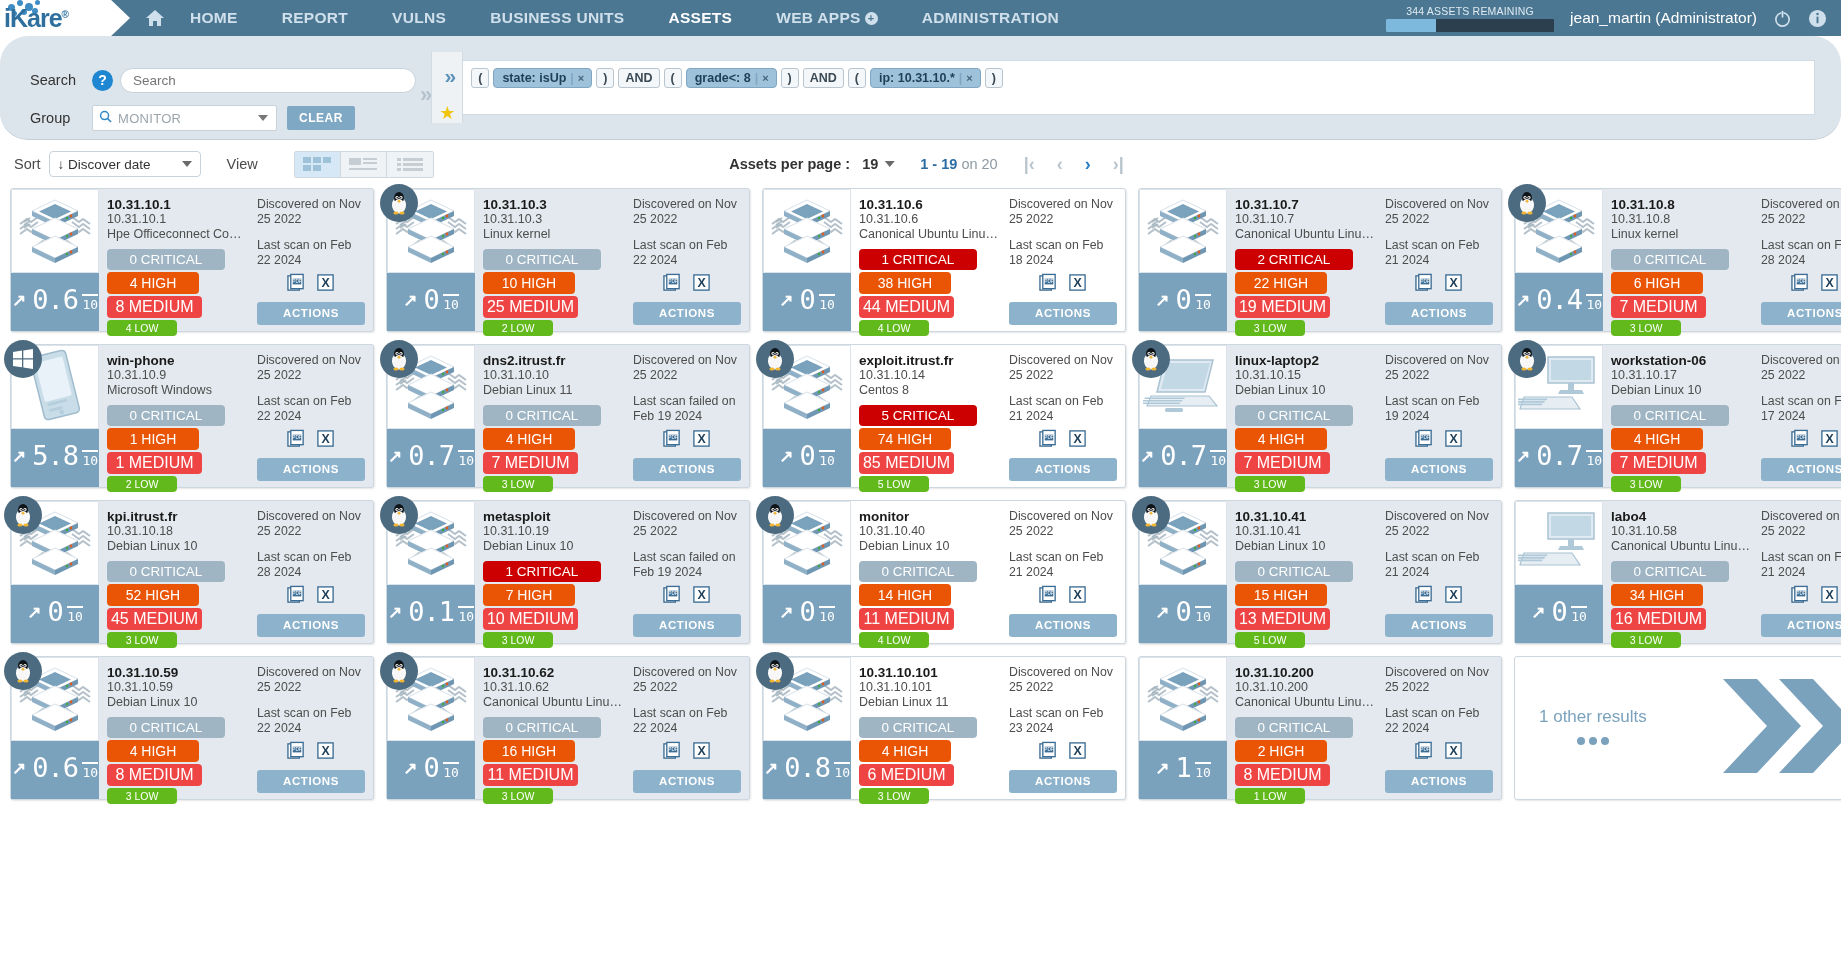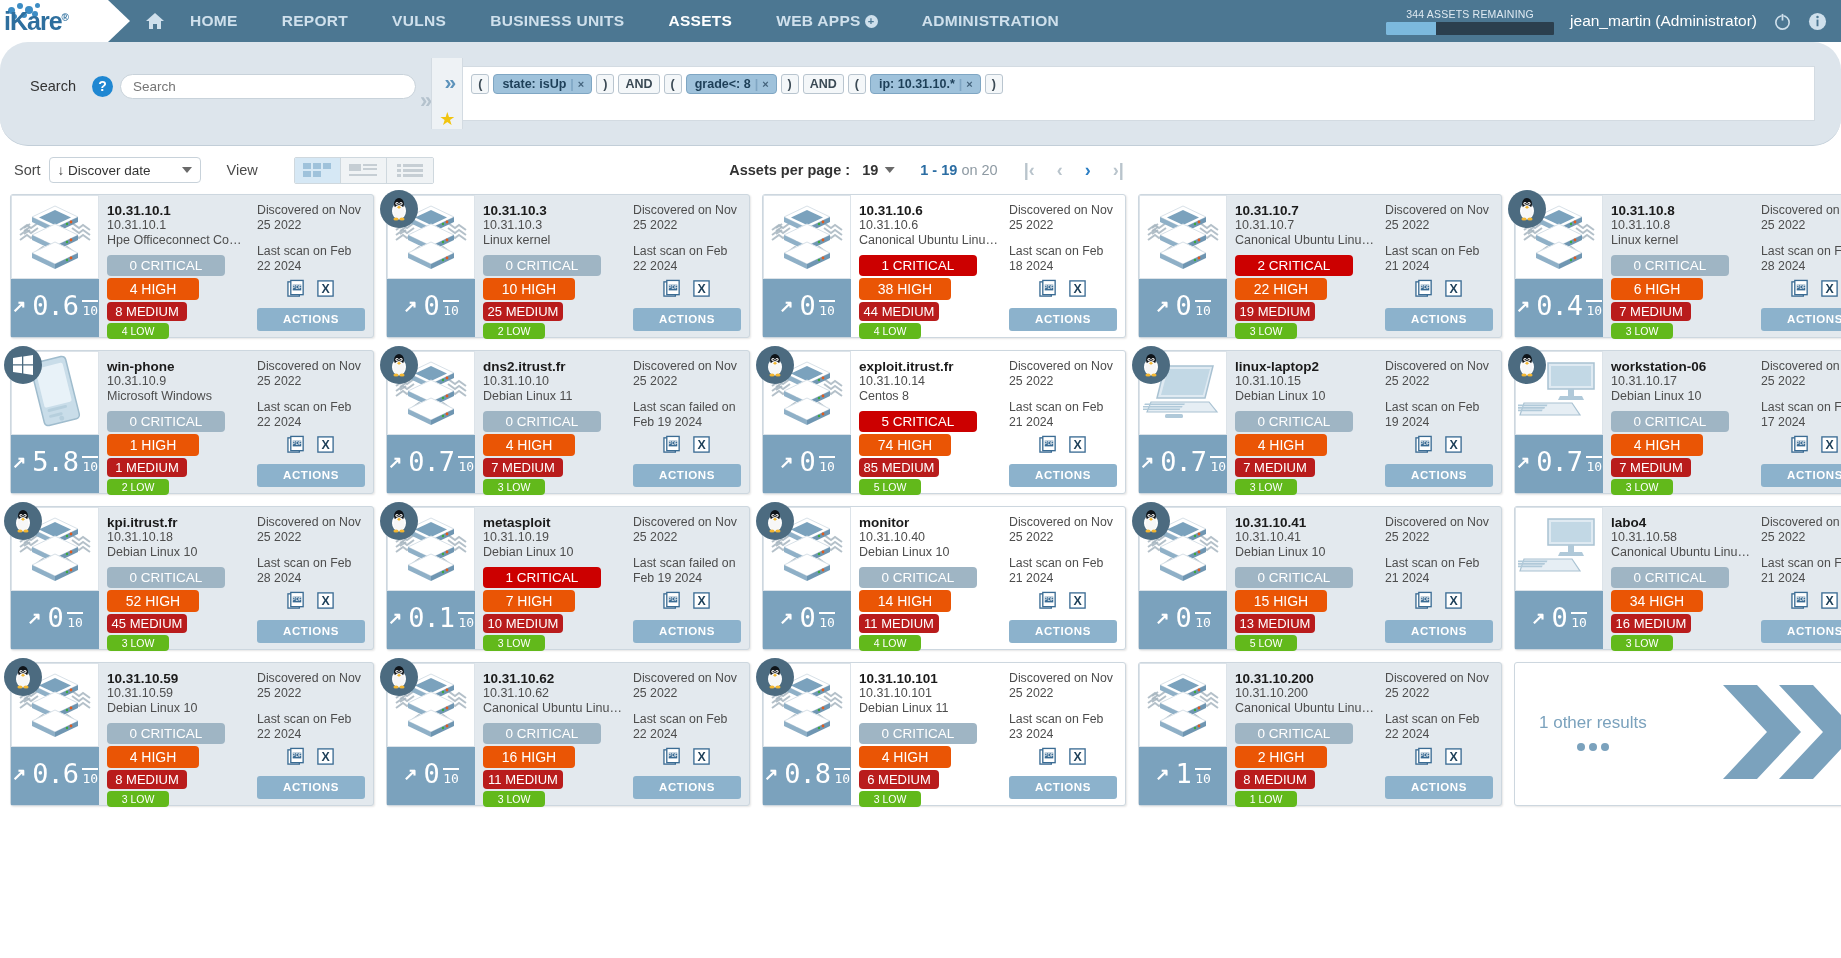--- a/index.html
+++ b/index.html
@@ -8,21 +8,21 @@
     margin: 0; padding: 0;
     width: 1841px; height: 958px;
     background: #ffffff;
     font-family: "Liberation Sans", sans-serif;
     overflow: hidden;
   }
 
   
   .topnav {
     position: relative;
-    height: 42px;
+    height: 36px;
     background: #4c7792;
     display: flex;
     align-items: center;
     overflow: hidden;
   }
   .logo-wrap {
     position: relative;
     width: 108px; height: 42px;
     background: #ffffff;
     display: flex; align-items: center;
@@ -245,22 +245,22 @@
     white-space: nowrap; overflow: hidden; text-overflow: ellipsis; max-width: 142px;
   }
   .sev-list { margin-top: 7px; }
   .sev {
     color: #fff; border-radius: 4px; font-weight: normal;
     display: block; margin-bottom: 2px; text-align: center;
   }
   .sev.critical { background: #9fb5c4; font-size: 13.5px; padding: 3px 0; width: 118px; }
   .sev.critical.hot { background: #cc0000; }
   .sev.high { background: #ea5505; font-size: 14px; padding: 3px 0; width: 92px; }
-  .sev.medium { background: #b91c1c; font-size: 13px; padding: 2px 0; width: 80px; }
-  .sev.low { background: #62b91b; font-size: 10.5px; padding: 2px 0; width: 62px; }
+  .sev.medium { background: #ef4444; font-size: 16px; padding: 2px 0; width: 95px; }
+  .sev.low { background: #62b91b; font-size: 10.5px; padding: 2px 0; width: 70px; }
   .card-right {
     width: 118px; flex-shrink: 0; padding: 8px 8px 6px 2px;
     display: flex; flex-direction: column;
   }
   .meta { font-size: 12.3px; color: #4d4d4d; line-height: 14.5px; }
   .meta.second { margin-top: 12px; }
   .dl-icons { display: flex; gap: 10px; margin-top: auto; justify-content: center; }
   .dl-ic { cursor: pointer; }
   .actions-btn {
     margin-top: 6px; height: 23px; background: #8cb2cc; color: #ffffff;
@@ -336,20 +336,34 @@
     </div>
   </div>
 </div>
 
 <div class="searchbar">
   <div class="search-left">
     <div class="srow">
       <div class="srow-label">Search</div>
       <div class="help-badge">?</div>
       <input class="search-input" type="text" value="" placeholder="Search" style="">
+    </div>
+    <div class="srow">
+      <div class="srow-label">Group</div>
+      <div class="group-select">
+        <span class="mag">
+          <svg width="13" height="13" viewBox="0 0 14 14">
+              <circle cx="6" cy="6" r="4.3" fill="none" stroke="#2f89c9" stroke-width="1.6"></circle>
+              <line x1="9.3" y1="9.3" x2="13" y2="13" stroke="#2f89c9" stroke-width="1.6"></line>
+            </svg>
+        </span>
+        <span class="group-value">MONITOR</span>
+        <span class="caret"></span>
+      </div>
+      <div class="clear-btn">CLEAR</div>
     </div>
   </div>
 
   <div class="chev-sep">»</div>
 
   <div class="fav-col">
     <div class="dblchev">»</div>
     <div class="star">★</div>
   </div>
 

